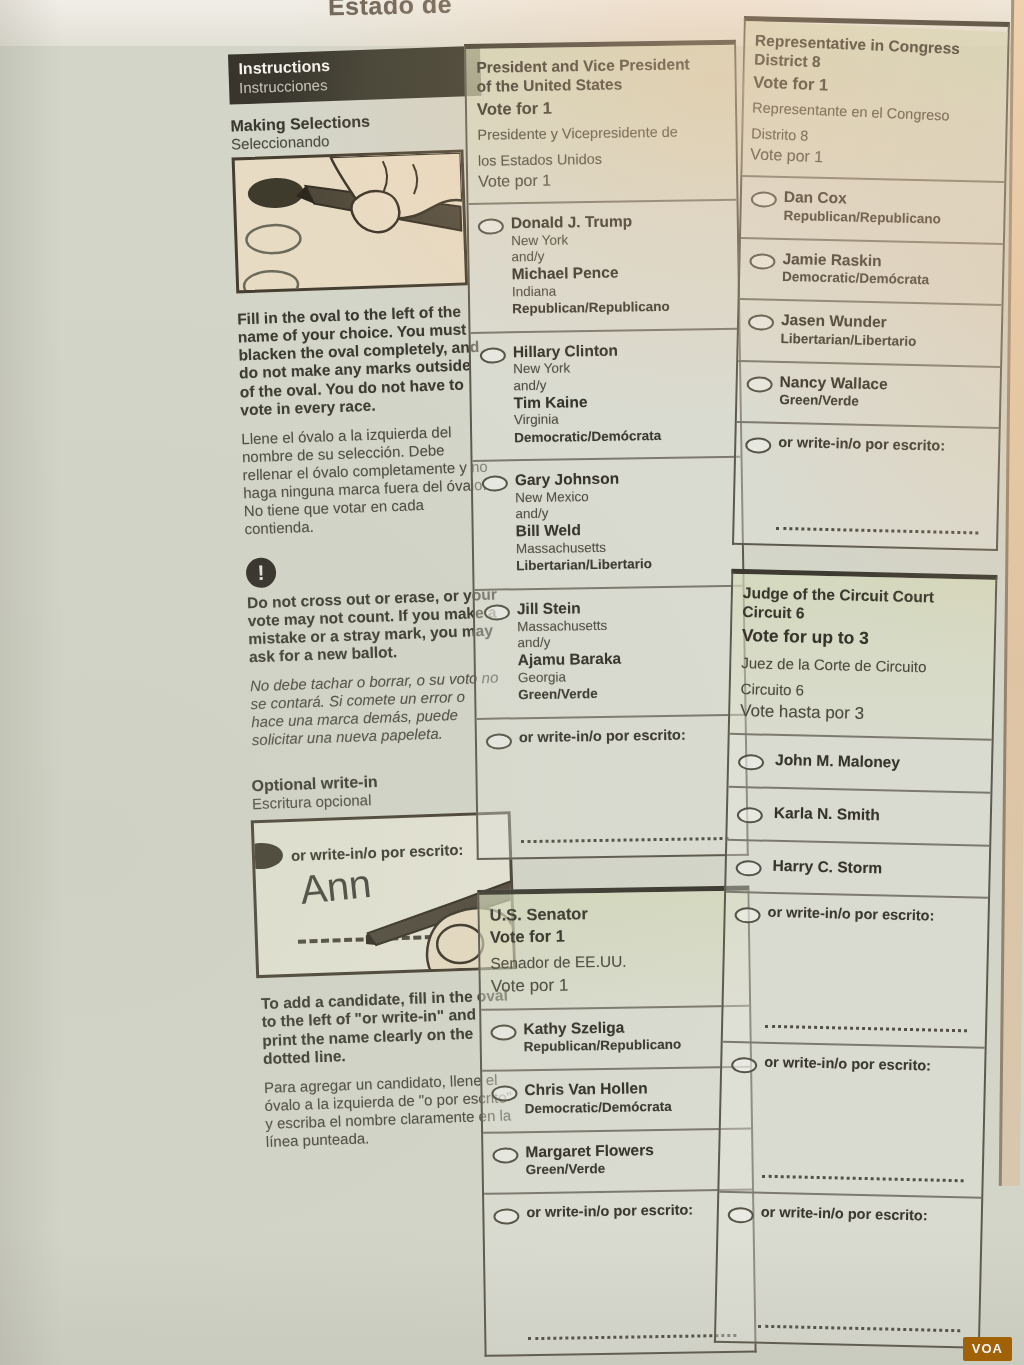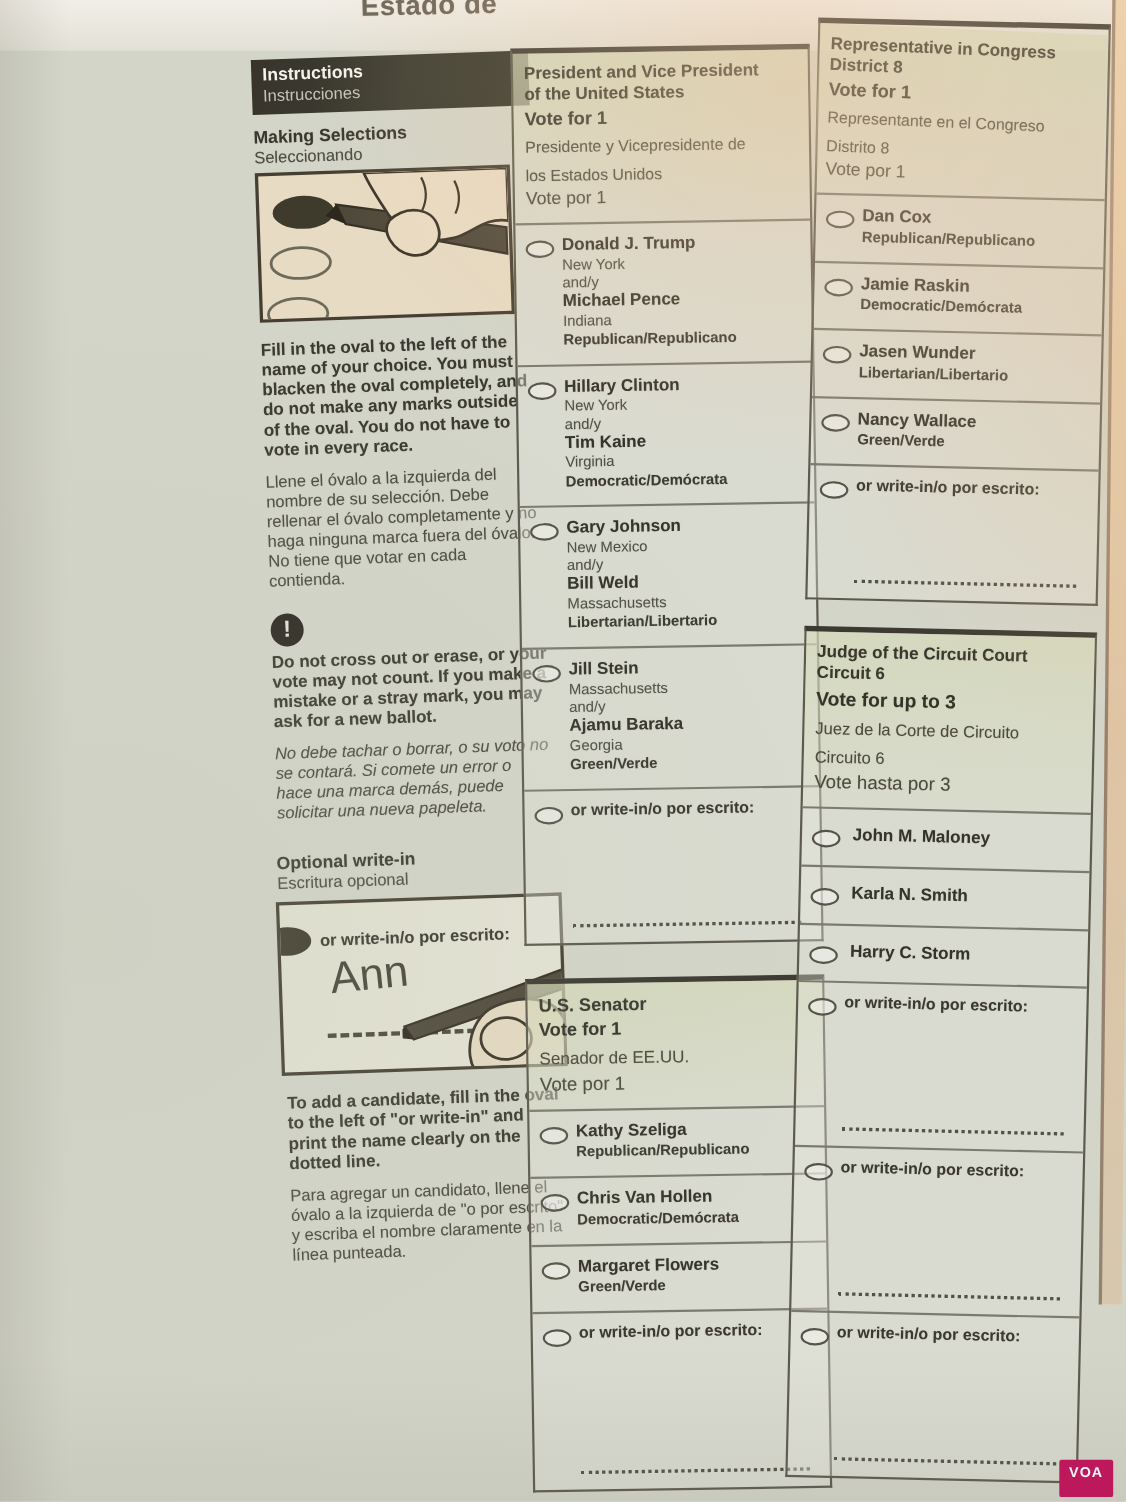--- a/index.html
+++ b/index.html
@@ -79,23 +79,23 @@
     display:flex;flex-direction:column;}
   .wlabel{font-weight:bold;font-size:14.5px;color:#3a382f;}
   .wspace{flex:1;}
   .wline{border-bottom:3px dotted #535146;margin:0 10px 4px 0;}
   .h-pres{height:118px;} .h-sen{height:140px;} .h-con{height:100px;} .h-jud{height:128px;}
   .crow-1line{padding:15px 8px 17px 46px;}
   .crow-1line .oval{top:19px;}
   .gap-mid{height:30px;} .gap-right{height:24px;}
   .hdr-tilt{transform:rotate(1.1deg);transform-origin:top left;}
 
-  .voa{position:absolute;right:12px;bottom:4px;z-index:7;background:#be185d;
+  .voa{position:absolute;right:12px;bottom:4px;z-index:7;background:#a16207;
     color:#f5f5f5;font-weight:bold;font-size:13px;letter-spacing:1px;
-    padding:4px 9px 15px;border-radius:2px;text-shadow:none;}
+    padding:4px 9px 5px;border-radius:2px;text-shadow:none;}
 </style>
 </head>
 <body>
 
 <div class="scene">
   <div class="top-strip"></div>
   <div class="estado">Estado de</div>
   <div class="page-edge"></div>
 
   <div class="col col-left">

